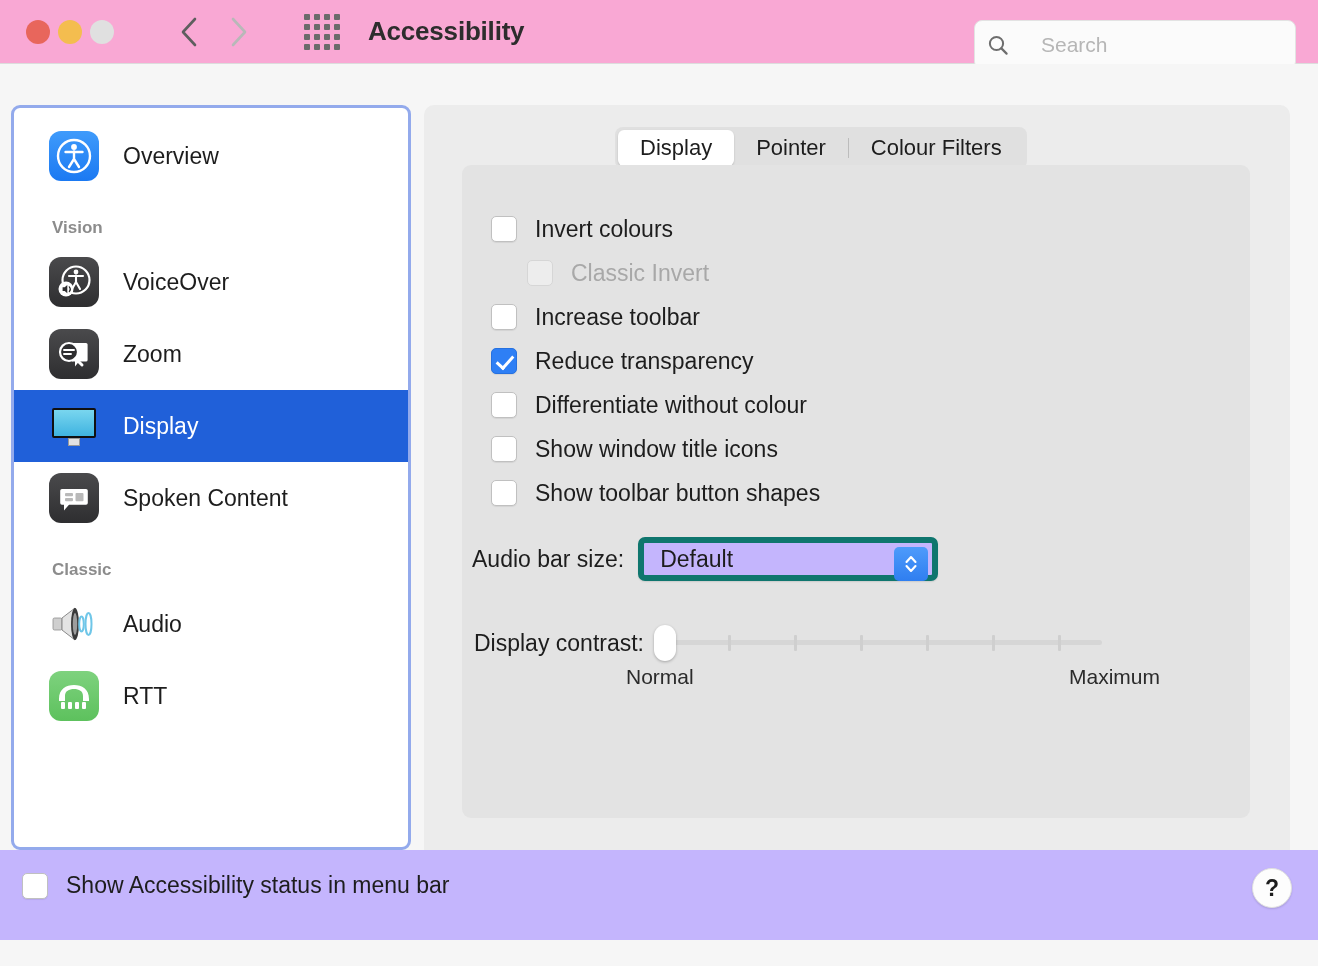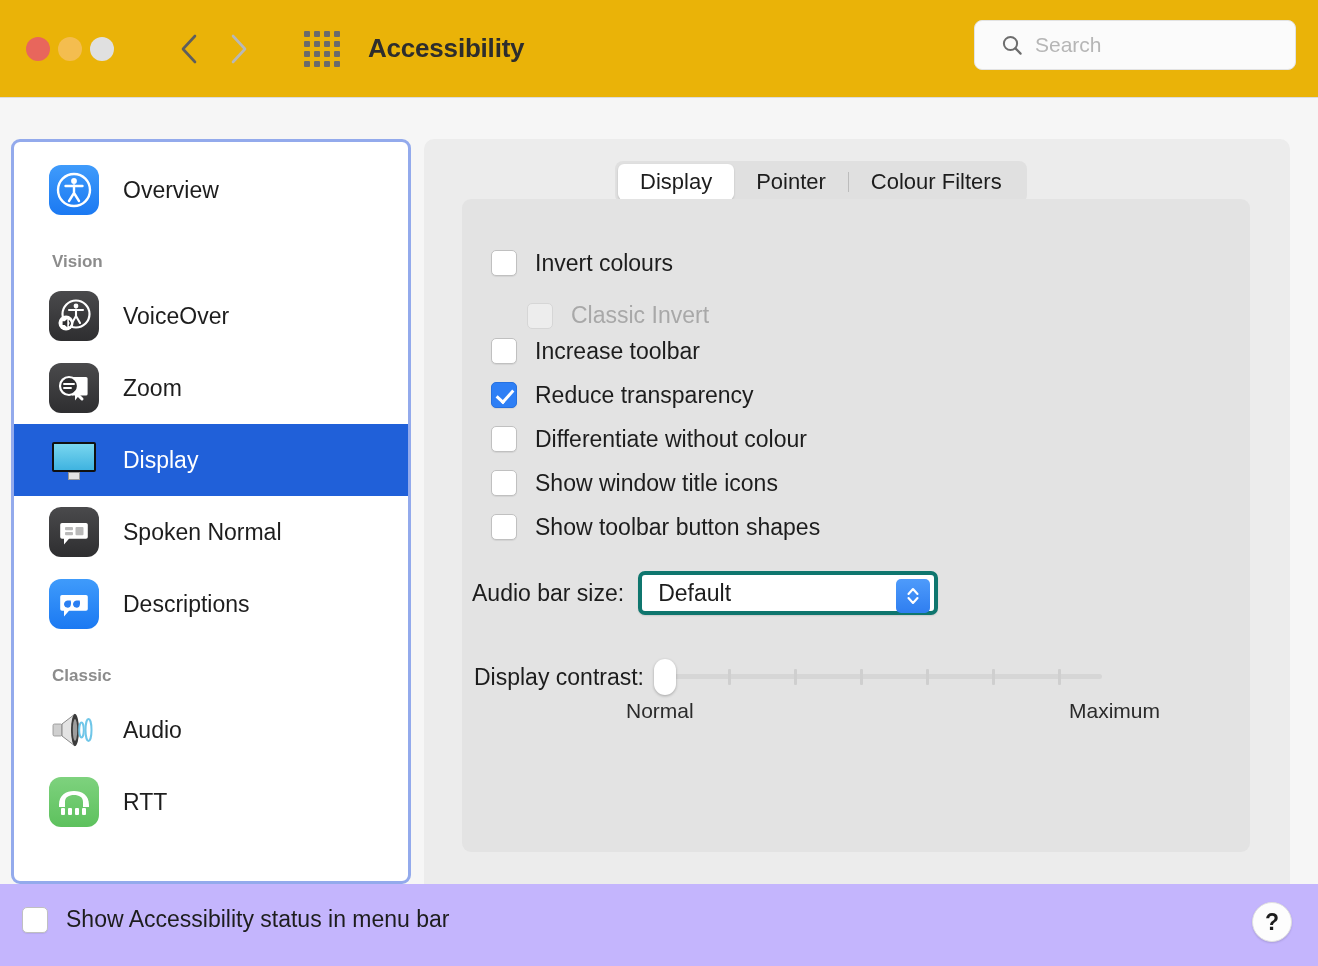--- a/index.html
+++ b/index.html
@@ -9,22 +9,22 @@
     height: 966px;
     overflow: hidden;
     font-family: "Liberation Sans", sans-serif;
     background: #f6f6f6;
     -webkit-font-smoothing: antialiased;
   }
 
   
   .toolbar {
     position: relative;
-    height: 98px;
-    background: #eab308;
+    height: 64px;
+    background: #f9a8d4;
     border-bottom: 1px solid #dcdcdc;
     display: flex;
     align-items: center;
   }
 
   .traffic-lights {
     display: flex;
     align-items: center;
     gap: 8px;
     margin-left: 26px;
@@ -69,21 +69,22 @@
 
   .search-box {
     position: absolute;
     right: 22px; top: 20px;
     width: 322px; height: 50px;
     background: #fbfbfb;
     border: 1px solid #e3e3e3;
     border-radius: 8px;
     display: flex;
     align-items: center;
-    padding-left: 26px;
+    padding-left: 12px;
+    gap: 20px;
   }
   .search-input {
     border: none;
     outline: none;
     background: transparent;
     font-family: "Liberation Sans", sans-serif;
     font-size: 21px;
     color: #333;
     margin-left: 12px;
     width: 250px;
@@ -228,21 +229,21 @@
 
   .check-list {
     position: absolute;
     left: 29px; top: 42px;
   }
   .check-row {
     display: flex;
     align-items: center;
     height: 44px;
   }
-  .check-row.indented { padding-left: 36px; align-items: flex-end; }
+  .check-row.indented { padding-left: 36px; }
 
   .cbox {
     width: 26px; height: 26px;
     border-radius: 5px;
     background: #ffffff;
     border: 1px solid #c0c0c0;
     box-shadow: 0 1px 1px rgba(0,0,0,.07);
     flex: 0 0 26px;
     position: relative;
   }
@@ -275,22 +276,22 @@
   .popup-row {
     position: absolute;
     left: 10px; top: 372px;
     display: flex;
     align-items: center;
   }
   .field-label { font-size: 23px; color: #1d1d1d; }
   .popup {
     margin-left: 14px;
     width: 300px; height: 44px;
-    background: #ffffff;
-    border: 4px solid #0f766e;
+    background: #c4b5fd;
+    border: 6px solid #0f766e;
     border-radius: 7px;
     box-shadow: 0 1px 1.5px rgba(0,0,0,.1);
     display: flex;
     align-items: center;
     padding-left: 16px;
     position: relative;
   }
   .popup-value { font-size: 23px; color: #1d1d1d; }
   .popup-arrows {
     position: absolute;
@@ -484,33 +485,23 @@
 
       <div class="side-row">
         <div class="app-icon ic-dark">
           <svg class="acc-glyph" width="42" height="42" viewBox="0 0 42 42">
             <path d="M9 12 H33 a1.8 1.8 0 0 1 1.8 1.8 V26 a1.8 1.8 0 0 1 -1.8 1.8 H16 l-5 5.6 v-5.6 H9 a1.8 1.8 0 0 1 -1.8 -1.8 V13.8 A1.8 1.8 0 0 1 9 12 z" fill="#fff"></path>
             <rect x="12" y="16" width="8" height="3.2" rx="1" fill="#b9b9b9"></rect>
             <rect x="12" y="21" width="8" height="3.2" rx="1" fill="#b9b9b9"></rect>
             <rect x="22.5" y="16" width="8" height="8.2" rx="1" fill="#b9b9b9"></rect>
           </svg>
         </div>
-        <div class="label">Spoken Normal</div>
-      </div>
-
-      <div class="side-row">
-        <div class="app-icon ic-blue">
-          <svg class="acc-glyph" width="42" height="42" viewBox="0 0 42 42">
-            <path d="M9 12 H33 a1.8 1.8 0 0 1 1.8 1.8 V26 a1.8 1.8 0 0 1 -1.8 1.8 H16 l-5 5.6 v-5.6 H9 a1.8 1.8 0 0 1 -1.8 -1.8 V13.8 A1.8 1.8 0 0 1 9 12 z" fill="#fff"></path>
-            <path d="M14.5 17.5 a3.6 3.6 0 1 0 2.6 6.2 c1 -1.3 1.2 -3.6 0.6 -6.2 z" fill="#2b7ff2"></path>
-            <path d="M23.5 17.5 a3.6 3.6 0 1 0 2.6 6.2 c1 -1.3 1.2 -3.6 0.6 -6.2 z" fill="#2b7ff2"></path>
-          </svg>
-        </div>
-        <div class="label">Descriptions</div>
-      </div>
+        <div class="label">Spoken Content</div>
+      </div>
+
 
       <div class="side-group">Classic</div>
 
       <div class="side-row">
         <div class="audio-icon">
           <svg width="50" height="50" viewBox="0 0 50 50">
             <rect x="4" y="19" width="9" height="12" rx="1.5" fill="#cfcfcf" stroke="#8f8f8f" stroke-width="0.8"></rect>
             <path d="M13 19 L26 9 L26 41 L13 31 z" fill="#e3e3e3" stroke="#7d7d7d" stroke-width="0.9"></path>
             <ellipse cx="26" cy="25" rx="4" ry="16" fill="#3a3a3a"></ellipse>
             <ellipse cx="26" cy="25" rx="2.2" ry="11" fill="#9d9d9d"></ellipse>

